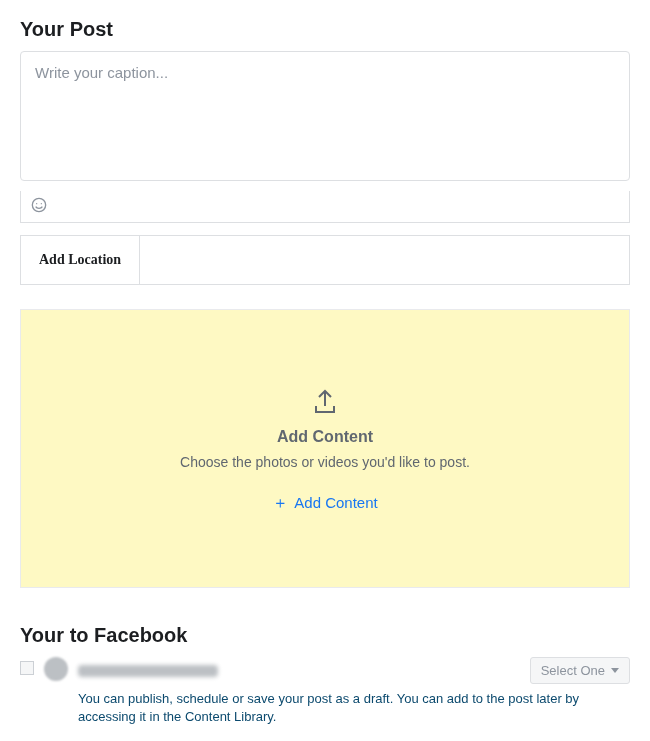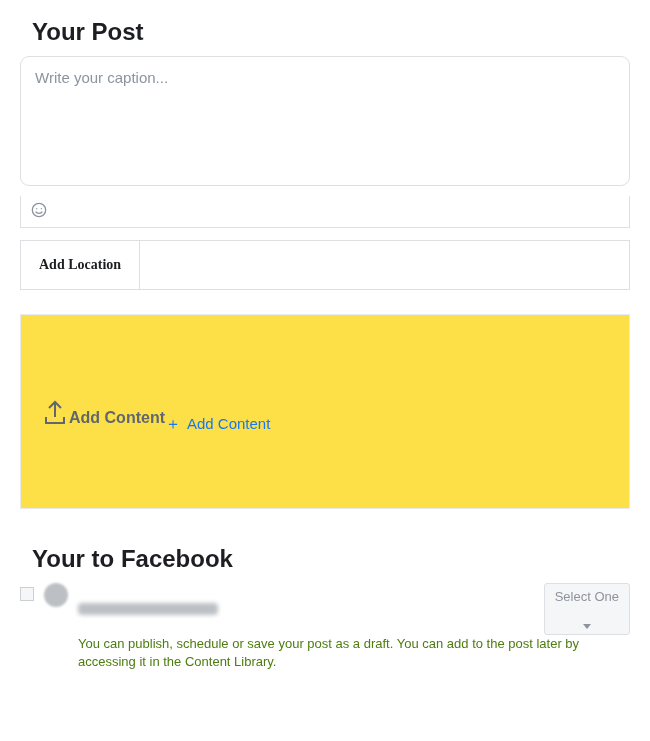--- a/index.html
+++ b/index.html
@@ -5,28 +5,28 @@
     * { box-sizing: border-box; margin: 0; padding: 0; }
     body {
       font-family: Helvetica, Arial, sans-serif;
       background: #fff;
       width: 650px;
       color: #1c1e21;
     }
     .container { padding: 0 20px; }
 
     .section-title {
-      font-size: 24px;
+      font-size: 20px;
       font-weight: 700;
-      margin: 18px 0 10px 12px;
+      margin: 18px 0 10px 0;
     }
 
     .caption-area {
       border: 1px solid #dddfe2;
-      border-radius: 9px;
+      border-radius: 4px;
       padding: 12px 14px;
       height: 130px;
     }
     .caption-placeholder {
       color: #8d949e;
       font-size: 15px;
     }
 
     .status-bar {
       display: flex;
@@ -57,24 +57,25 @@
       padding: 16px 18px;
       font-size: 14px;
       font-weight: 700;
       border-right: 1px solid #dddfe2;
       cursor: pointer;
       font-family: Liberation Serif, serif;
     }
 
     .content-panel {
       margin-top: 24px;
-      background: #fde047;
+      background: #fef9c3;
       border: 1px solid #e9eaed;
       padding: 76px 20px;
       display: flex;
+      flex-direction: column;
       align-items: center;
       text-align: center;
     }
     .upload-icon svg { display: block; }
     .content-heading {
       margin-top: 12px;
       font-size: 16px;
       font-weight: 700;
       color: #606770;
     }
@@ -134,34 +135,33 @@
     }
     .select-one {
       border: 1px solid #dddfe2;
       background: #f5f6f7;
       color: #8d949e;
       font-size: 13px;
       padding: 5px 10px;
       border-radius: 3px;
       display: flex;
       align-items: center;
-      gap: 20px;
+      gap: 6px;
       cursor: pointer;
-      flex-direction: column;
     }
     .chevron-down {
       width: 0; height: 0;
       border-left: 4px solid transparent;
       border-right: 4px solid transparent;
       border-top: 5px solid #8d949e;
     }
     .fb-help {
       font-size: 13px;
-      color: #4d7c0f;
-      margin-top: 0;
+      color: #0c4a6e;
+      margin-top: 6px;
       line-height: 1.4;
     }
   </style>
 </head>
 <body>
 
 <div class="container">
 
   <h2 class="section-title">Your Post</h2>
 
@@ -188,20 +188,21 @@
 
   <div class="content-panel">
     <div class="upload-icon">
       <svg width="28" height="30" viewBox="0 0 28 30" fill="none" stroke="#606770" stroke-width="2">
         <path d="M14 20 V6"></path>
         <path d="M8 11 L14 5 L20 11"></path>
         <path d="M5 20 V26 H23 V20"></path>
       </svg>
     </div>
     <div class="content-heading">Add Content</div>
+    <div class="content-sub">Choose the photos or videos you'd like to post.</div>
     <div class="add-content-link">
       <span class="plus-icon">＋</span>
       <span>Add Content</span>
     </div>
   </div>
 
   <div class="post-fb-section">
     <h2 class="section-title">Your to Facebook</h2>
 
     <div class="fb-row">

